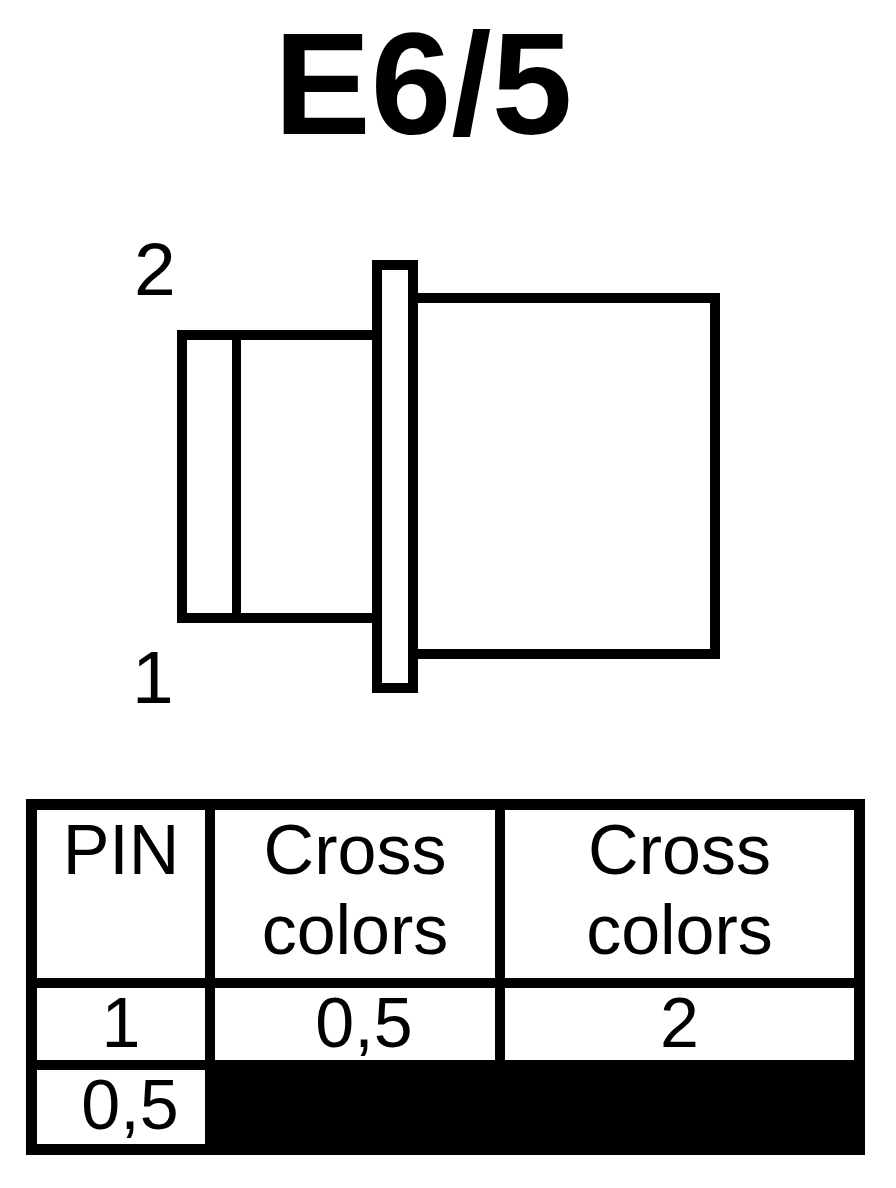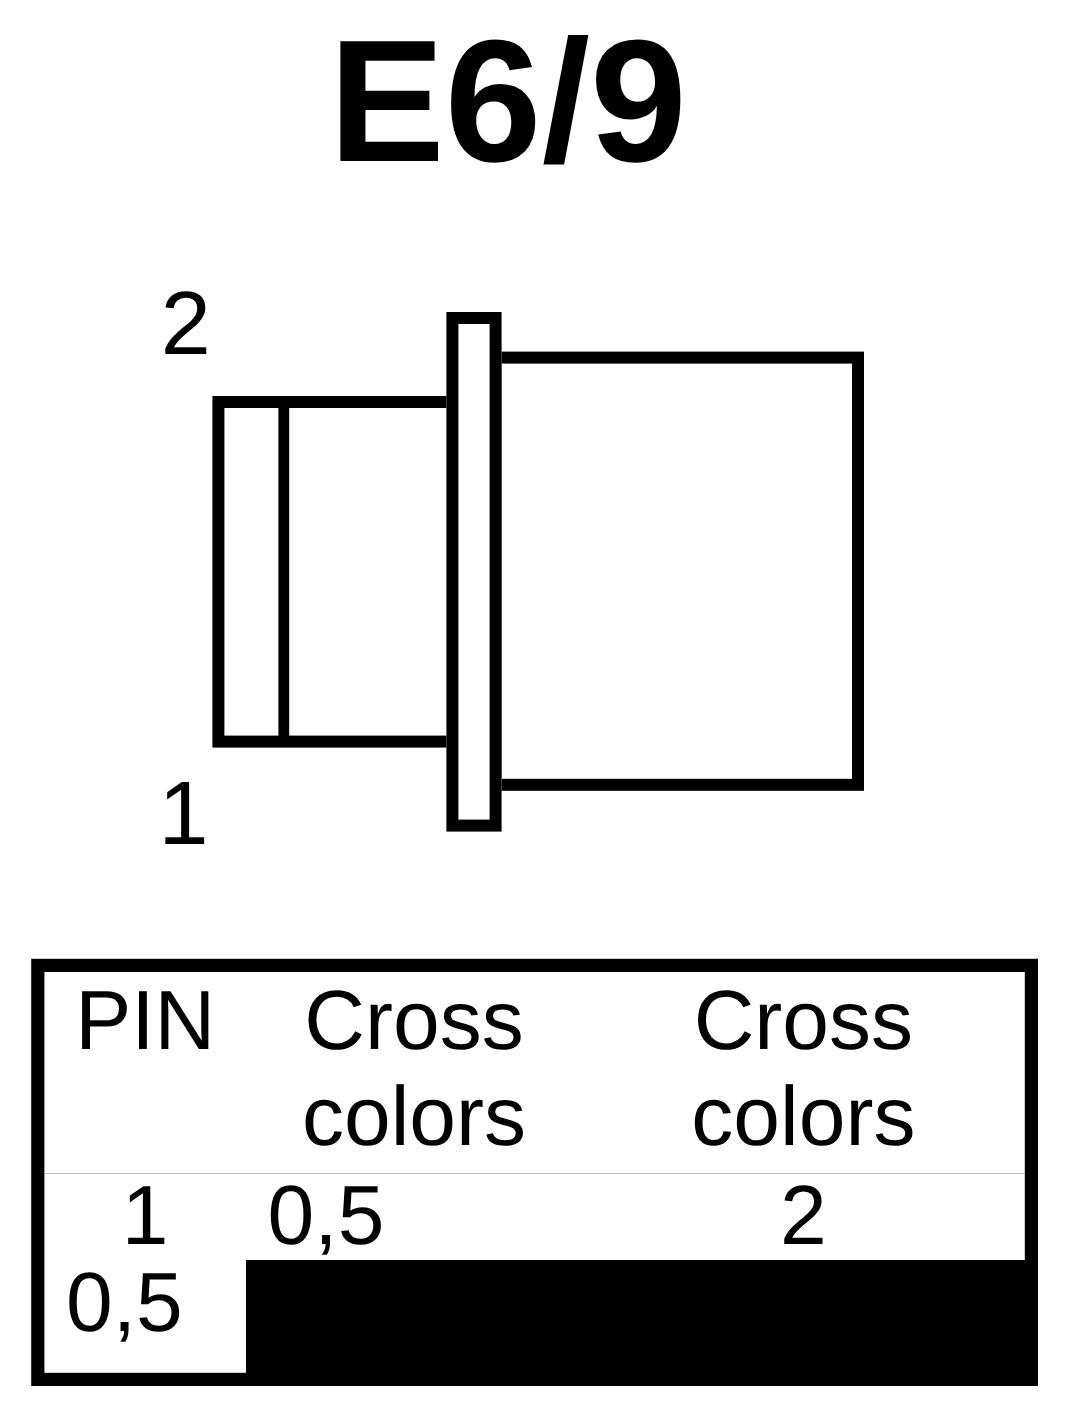--- a/index.html
+++ b/index.html
@@ -82,47 +82,47 @@
   
   .pin-table {
     position: absolute;
     left: 26px; top: 799px;
     width: 839px; height: 356px;
     box-sizing: border-box;
     background: var(--ink);
     display: grid;
     grid-template-columns: 168px 280px 1fr;
     grid-template-rows: 168px 72px 1fr;
-    gap: 0;
+    gap: 10px;
     padding: 11px;
   }
   .cell {
     background: var(--bg);
     font-size: 70px;
     line-height: 70px;
     overflow: hidden;
   }
   .cell.header {
     line-height: 80px;
     text-align: center;
   }
   .cell.num {
     text-align: center;
   }
   .cell.txt {
-    text-align: left;
+    text-align: center;
     padding-left: 18px;
   }
 </style>
 </head>
 <body>
 
 <div class="canvas">
 
-  <div class="title">E6/9</div>
+  <div class="title">E6/5</div>
 
   <div class="diagram">
     <div class="pin-label pin-label-2">2</div>
     <div class="pin-label pin-label-1">1</div>
     <div class="rear-box"></div>
     <div class="rear-line"></div>
     <div class="body-box"></div>
     <div class="flange"></div>
   </div>
 

